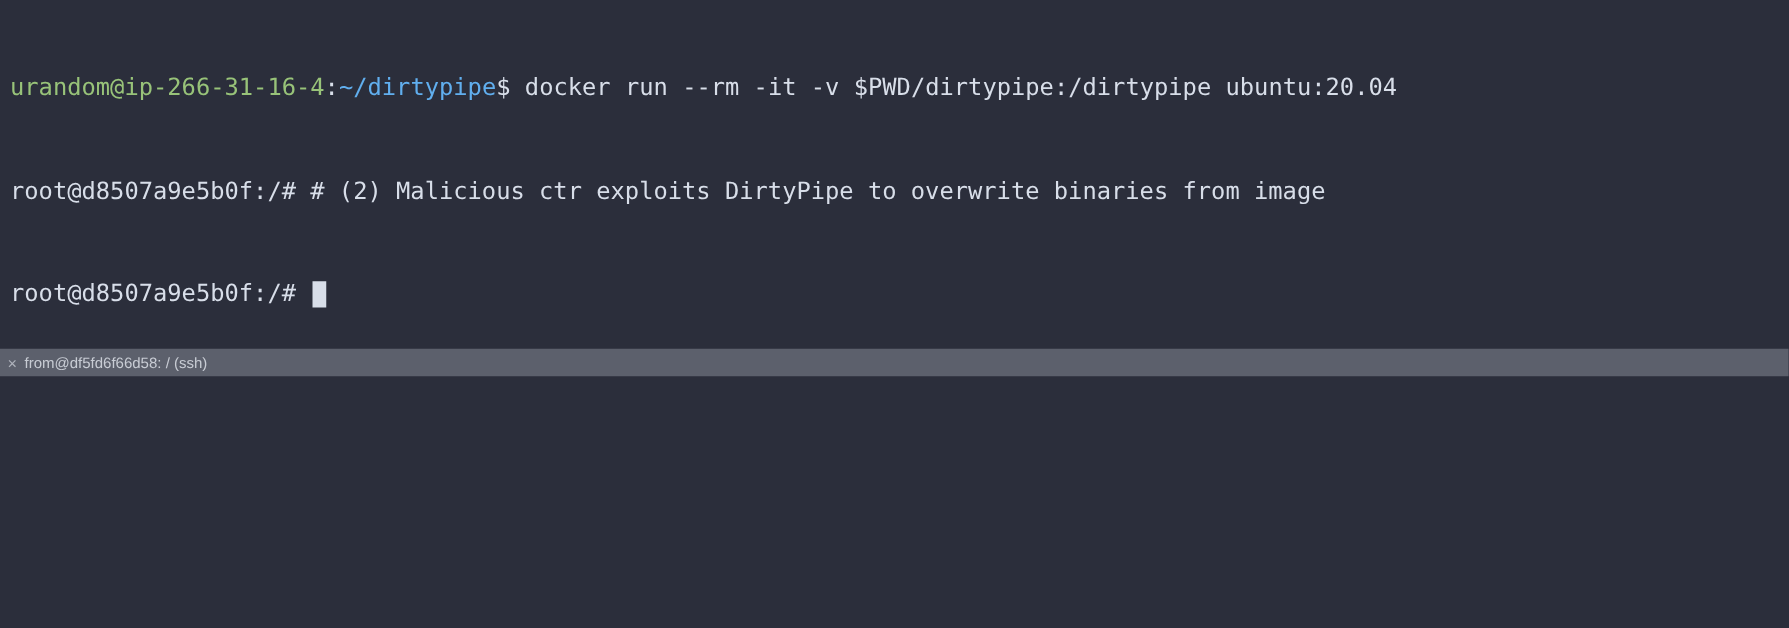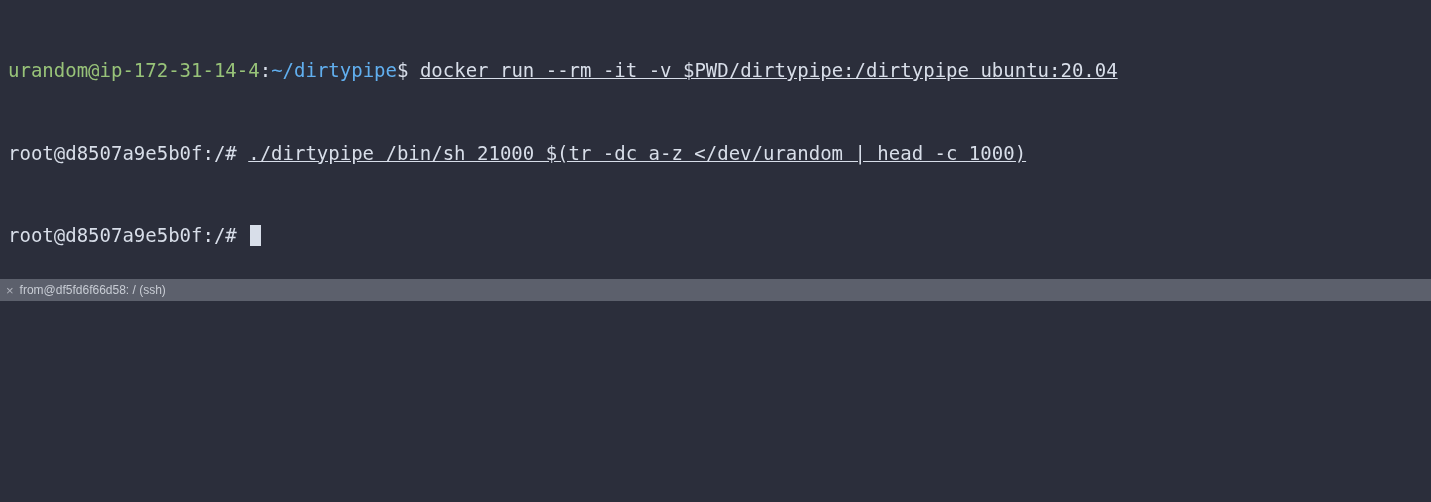--- a/index.html
+++ b/index.html
@@ -22,21 +22,21 @@
       white-space: pre;
     }
     .line {
       white-space: pre;
     }
     .user { color: #98c379; }
     .host { color: #98c379; }
     .colon { color: #d8dee9; }
     .path { color: #61afef; }
     .dollar { color: #d8dee9; }
-    .cmd { color: #d8dee9; text-decoration: underline; }
+    .cmd { color: #d8dee9; }
     .root-prompt { color: #d8dee9; }
     .output { color: #d8dee9; }
     .tabbar {
       background: #5c606c;
       height: 22px;
       display: flex;
       align-items: center;
       padding: 0 6px;
       font-size: 12px;
       color: #c8ccd4;
@@ -54,22 +54,22 @@
       height: 21px;
       background: #d8dee9;
       vertical-align: text-bottom;
       margin-left: 2px;
     }
   </style>
 </head>
 <body>
 
 <div class="terminal-pane">
-  <div class="line"><span class="user">urandom</span><span class="host">@</span><span class="host">ip-172-31-14-4</span><span class="colon">:</span><span class="path">~/dirtypipe</span><span class="dollar">$ </span><span class="cmd">docker run --rm -it -v $PWD/dirtypipe:/dirtypipe ubuntu:20.04</span></div>
-  <div class="line"><span class="root-prompt">root@d8507a9e5b0f:/# </span><span class="cmd">./dirtypipe /bin/sh 21000 $(tr -dc a-z &lt;/dev/urandom | head -c 1000)</span></div>
+  <div class="line"><span class="user">urandom</span><span class="host">@</span><span class="host">ip-266-31-16-4</span><span class="colon">:</span><span class="path">~/dirtypipe</span><span class="dollar">$ </span><span class="cmd">docker run --rm -it -v $PWD/dirtypipe:/dirtypipe ubuntu:20.04</span></div>
+  <div class="line"><span class="root-prompt">root@d8507a9e5b0f:/# </span><span class="cmd"># (2) Malicious ctr exploits DirtyPipe to overwrite binaries from image</span></div>
   <div class="line"><span class="root-prompt">root@d8507a9e5b0f:/# </span><span class="cursor"></span></div>
 </div>
 
 <div class="tabbar">
   <span class="close">×</span>
   <span>from@df5fd6f66d58: / (ssh)</span>
 </div>
 
 <div class="terminal-pane">
   

